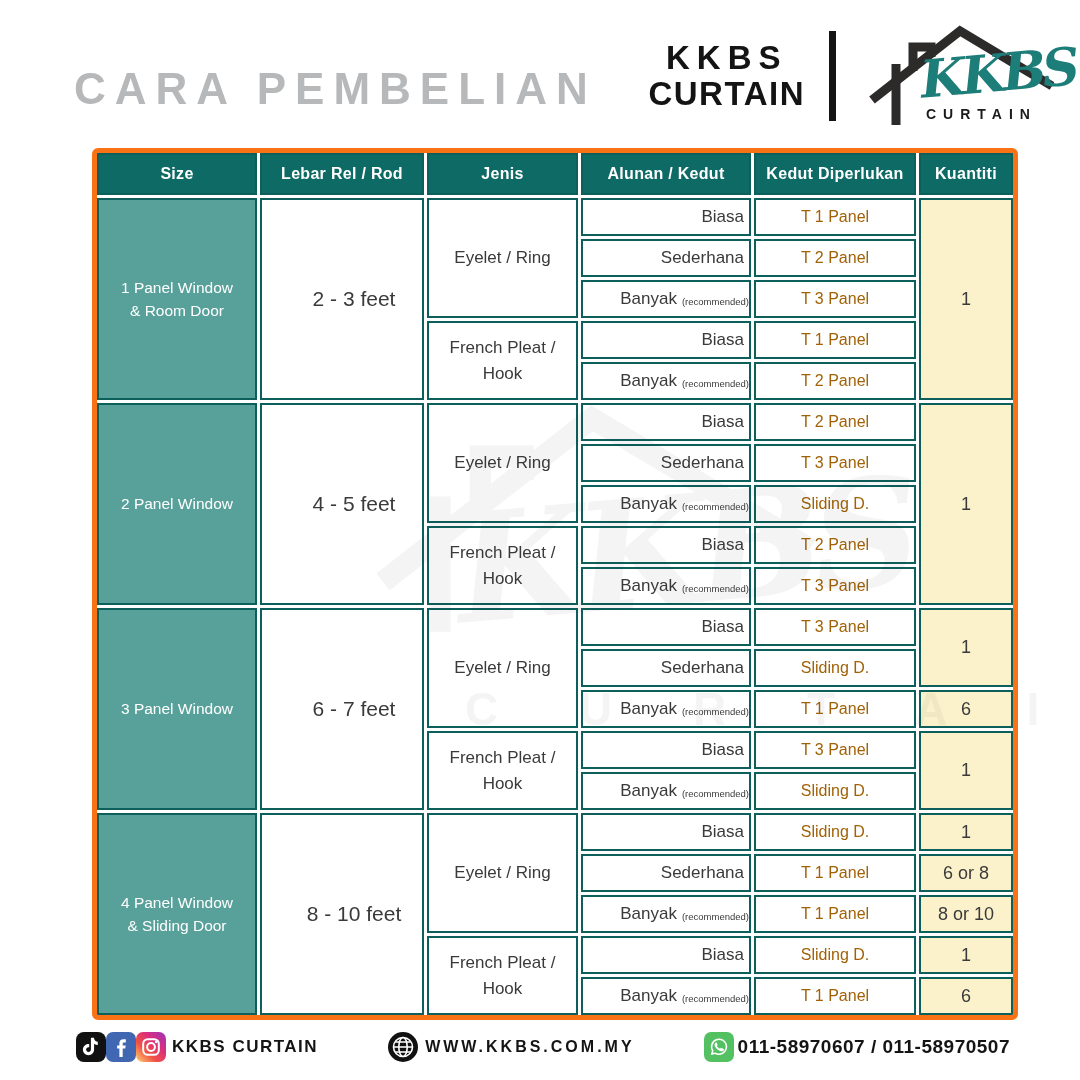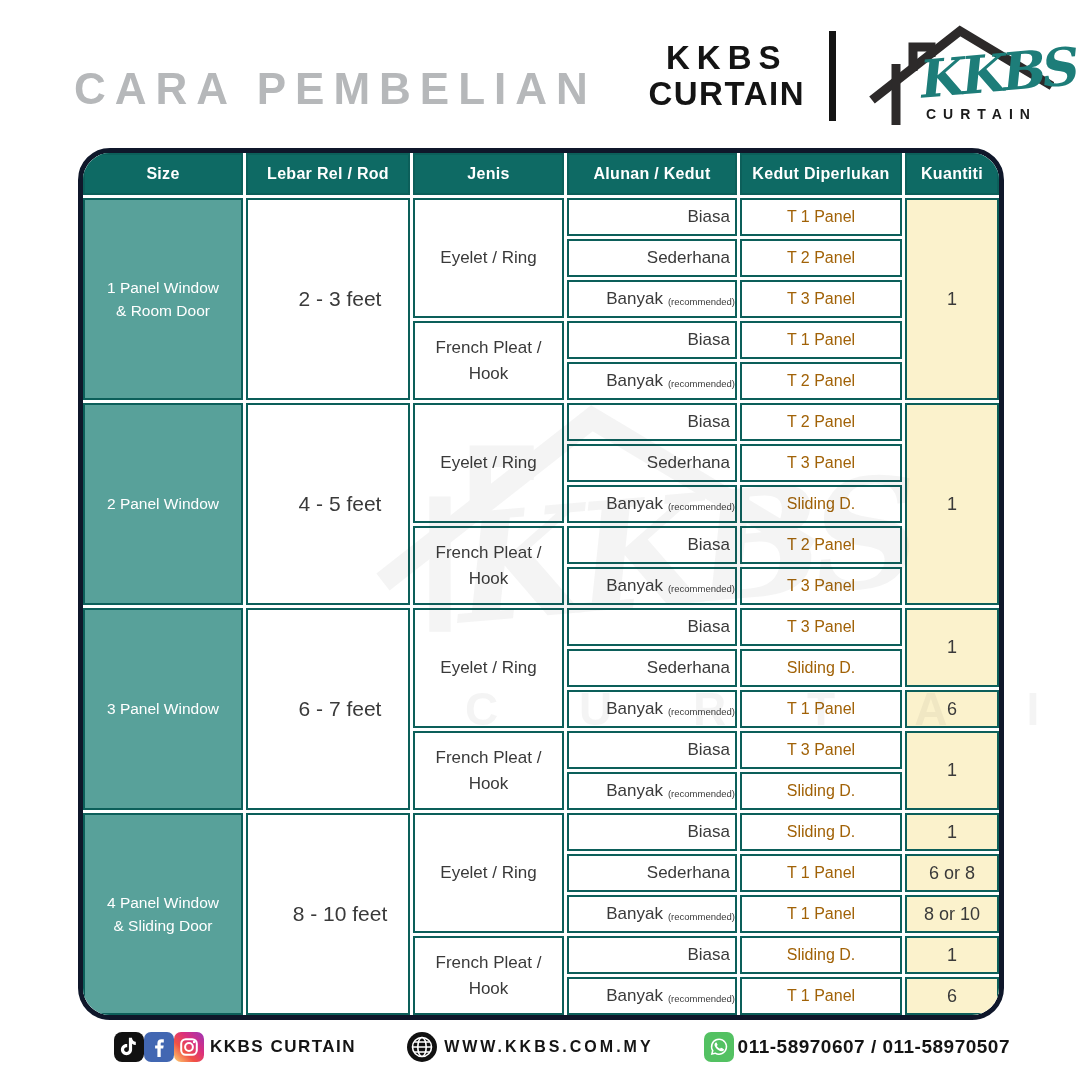--- a/index.html
+++ b/index.html
@@ -16,22 +16,22 @@
   .brandbar{width:7px;height:90px;background:#141414;margin:0 20px 0 24px;}
   .houselogo{position:relative;width:198px;height:112px;}
   .houselogo svg{position:absolute;left:0;top:0;}
   .hl-script{position:absolute;left:64px;top:22px;font-family:"DejaVu Serif",serif;
              font-style:italic;font-weight:bold;font-size:52px;color:#1d7d79;
              letter-spacing:-4px;transform:rotate(-5deg);}
   .hl-sub{position:absolute;left:70px;top:86px;font-size:14px;font-weight:700;
           letter-spacing:7px;color:#1b1b1b;}
 
   
-  .tblwrap{position:absolute;left:78px;top:148px;border:5px solid #0f172a;
-           border-radius:32px;overflow:hidden;background:#fff;z-index:1;}
+  .tblwrap{position:absolute;left:92px;top:148px;border:5px solid #f97316;
+           border-radius:6px;overflow:hidden;background:#fff;z-index:1;}
   .tbl{display:grid;grid-template-columns:160px 164px 151px 170px 162px 94px;
        grid-template-rows:42px repeat(20,38px);gap:3px;background:#fff;}
   .cell{border:2px solid #0c5f5a;background:#fff;display:flex;align-items:center;
         justify-content:center;text-align:center;}
   .head{background:#0e6a64;color:#fff;font-size:16px;font-weight:600;letter-spacing:.3px;}
   .size{background:#58a19a;color:#fff;font-size:15.5px;white-space:pre-line;line-height:1.5;}
   .feet{font-size:21px;color:#3a3a3a;padding-left:24px;}
   .jenis{font-size:17px;color:#3a3a3a;white-space:pre-line;line-height:1.5;}
   .alunan{justify-content:flex-end;padding-left:28px;font-size:17px;color:#3a3a3a;text-align:left;}
   .alunan .note{font-size:9.5px;margin-left:5px;padding-top:4px;color:#3a3a3a;}
@@ -44,21 +44,21 @@
   .wmark svg{position:absolute;left:0;top:0;}
   .wm-script{position:absolute;left:110px;top:70px;font-family:"DejaVu Serif",serif;
              font-style:italic;font-weight:bold;font-size:150px;letter-spacing:-10px;
              transform:rotate(-5deg);color:#444;}
   .wm-sub{position:absolute;left:120px;top:290px;font-size:46px;font-weight:700;
           letter-spacing:34px;color:#444;white-space:nowrap;}
 
   
   .footer{position:absolute;left:76px;right:70px;top:1031px;display:flex;
           align-items:center;justify-content:space-between;z-index:3;}
-  .fgroup{display:flex;align-items:center;gap:0;margin-left:38px;}
+  .fgroup{display:flex;align-items:center;gap:0;}
   .fbrand{font-size:17px;font-weight:800;letter-spacing:1.5px;color:#141414;margin-left:6px;}
   .fsite{font-size:16px;font-weight:800;letter-spacing:3px;color:#141414;margin-left:6px;}
   .fphone{font-size:19px;font-weight:800;letter-spacing:.5px;color:#141414;margin-left:4px;}
   .icon{display:block;}
 </style>
 </head>
 <body>
 
 <div class="page">
 

